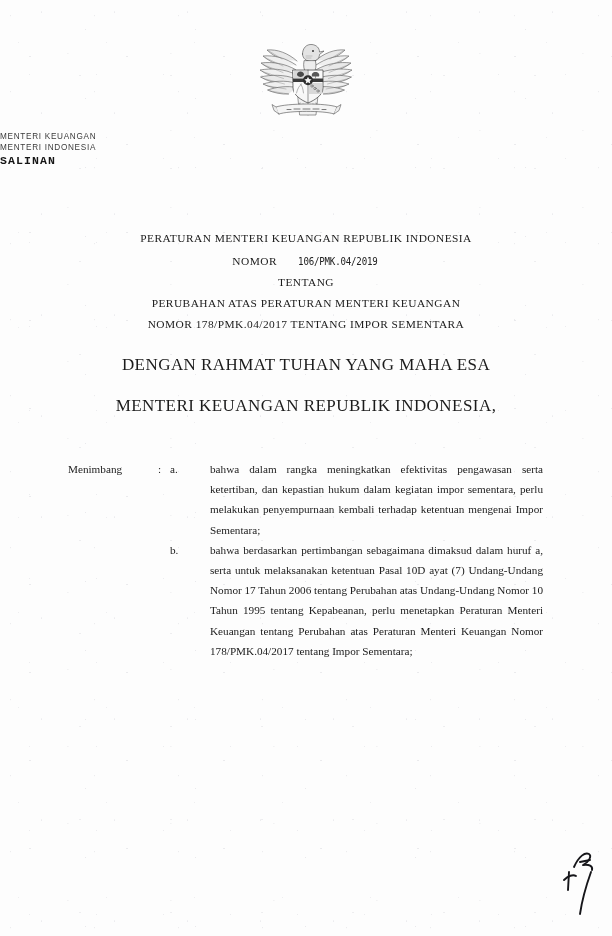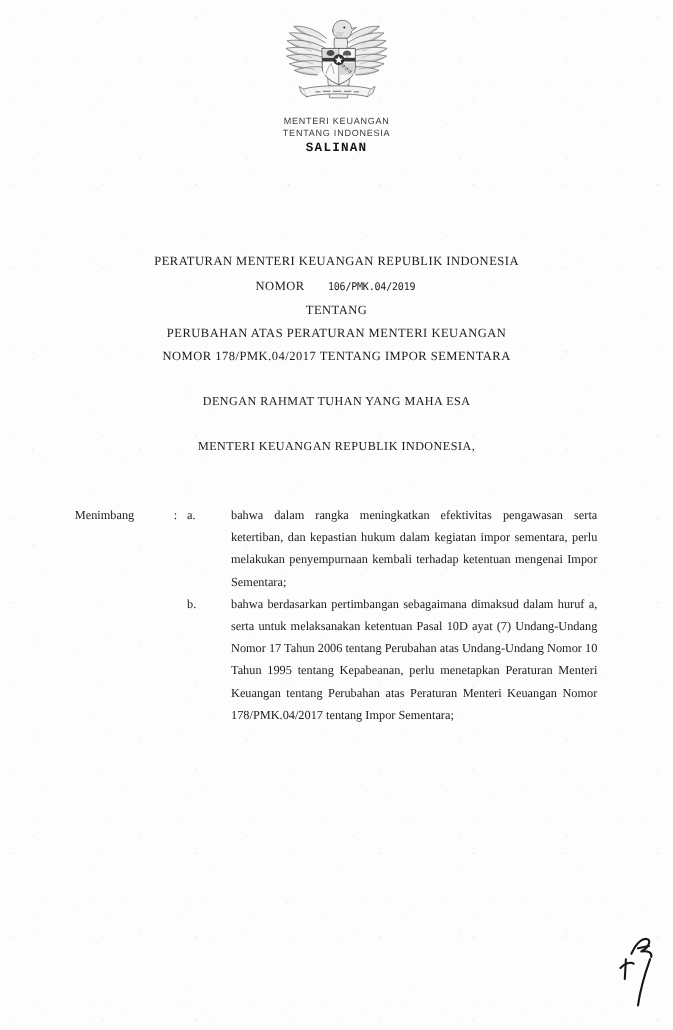--- a/index.html
+++ b/index.html
@@ -35,24 +35,23 @@
       radial-gradient(circle at 88% 81%, rgba(150,150,165,.28) 0 .6px, transparent .7px),
       radial-gradient(circle at 44% 89%, rgba(150,150,165,.30) 0 .6px, transparent .7px),
       radial-gradient(circle at 66% 70%, rgba(150,150,165,.26) 0 .6px, transparent .7px),
       radial-gradient(circle at 21% 45%, rgba(150,150,165,.26) 0 .6px, transparent .7px);
     background-size: 84px 76px, 97px 88px, 73px 101px, 110px 69px, 91px 93px, 67px 84px, 103px 77px, 88px 95px;
   }
 
   
   .header {
     position: absolute;
-    top: 13px;
+    top: 39px;
     left: 0;
     right: 0;
-    text-align: center;
   }
   .emblem {
     width: 104px;
     height: 84px;
     margin: 0 auto 8px auto;
     display: block;
   }
   .ministry-line {
     font-family: "Liberation Sans", "DejaVu Sans", sans-serif;
     font-size: 8.2px;
@@ -105,21 +104,21 @@
 
   .preamble {
     position: absolute;
     left: 70px;
     right: 70px;
     text-align: center;
   }
   .preamble.l1 { top: 355px; }
   .preamble.l2 { top: 396px; }
   .preamble-text {
-    font-size: 11px;
+    font-size: 17px;
     letter-spacing: .45px;
     color: #1b1b1b;
     white-space: nowrap;
     text-align: center;
   }
 
   
   .considering {
     position: absolute;
     top: 459px;
@@ -260,21 +259,21 @@
 
         <path d="M92 128 L88 140 M98 130 L96 142 M118 130 L120 142 M124 128 L128 140" stroke="#4a4a4a" stroke-width="1.1"></path>
 
         <path d="M44 136 C66 128 146 128 166 136 L160 150 C140 143 70 143 50 150 Z" fill="#f4f4f4" stroke="#3a3a3a" stroke-width="1.1"></path>
         <path d="M44 136 L36 131 L40 143 L50 150 M166 136 L174 131 L170 143 L160 150" fill="#ececec" stroke="#3a3a3a" stroke-width="1"></path>
         <path d="M66 141 L74 141 M80 140 L92 140 M98 140 L112 140 M118 140 L130 140 M136 141 L144 141" stroke="#5a5a5a" stroke-width="1.6"></path>
       </g>
     </svg>
 
     <div class="ministry-line">MENTERI KEUANGAN</div>
-    <div class="ministry-line">TENTANG INDONESIA</div>
+    <div class="ministry-line">MENTERI INDONESIA</div>
     <div class="salinan">SALINAN</div>
   </div>
 
   <div class="titleblock">
     <div class="title-line">PERATURAN MENTERI KEUANGAN REPUBLIK INDONESIA</div>
     <div class="nomor-line">
       <span class="nomor-label">NOMOR</span><span class="nomor-value">106/PMK.04/2019</span>
     </div>
     <div class="title-line">TENTANG</div>
     <div class="title-line">PERUBAHAN ATAS PERATURAN MENTERI KEUANGAN</div>

